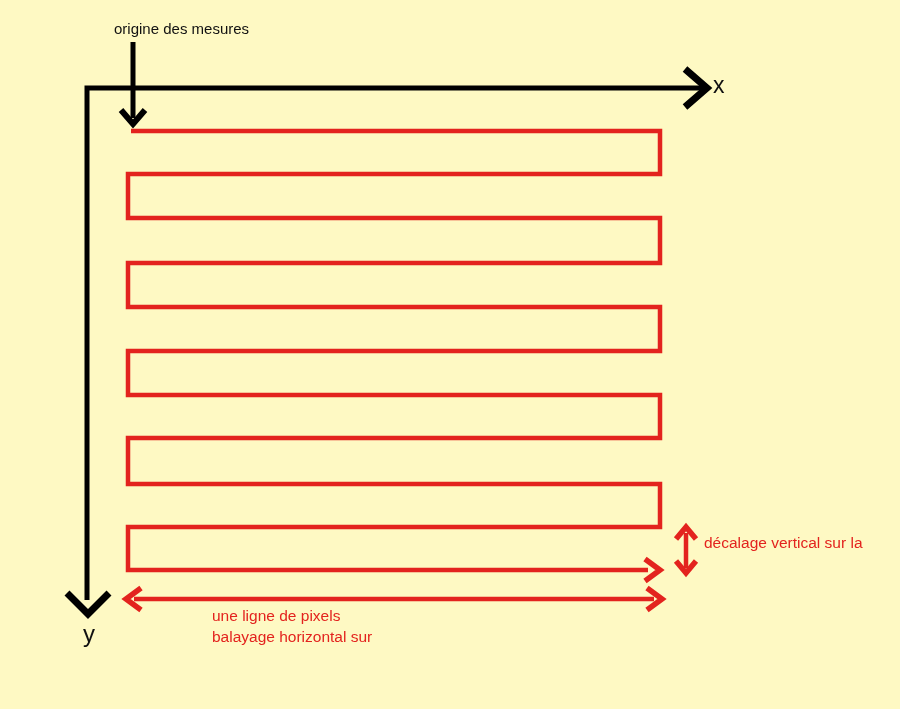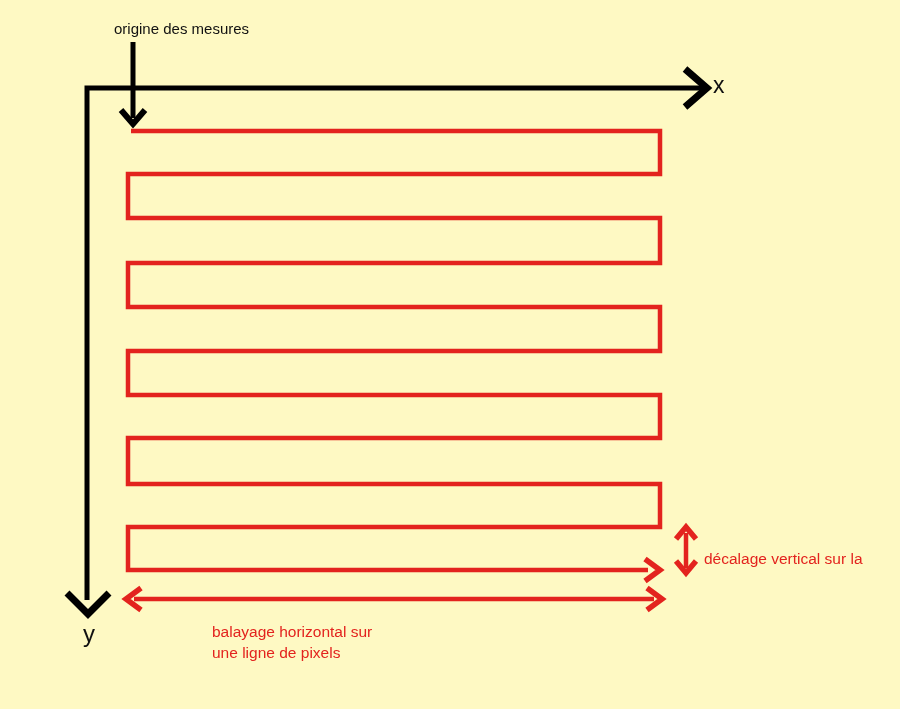--- a/index.html
+++ b/index.html
@@ -18,21 +18,21 @@
   .canvas svg {
     position: absolute;
     left: 0;
     top: 0;
   }
   .lbl {
     position: absolute;
     white-space: nowrap;
   }
   .lbl-black { color: #111111; }
-  .lbl-red   { color: #e3231e; margin-top: 16px; }
+  .lbl-red   { color: #e3231e; }
   .lbl-origin {
     left: 114px;
     top: 20px;
     font-size: 15px;
   }
   .lbl-x {
     left: 713px;
     top: 72px;
     font-size: 23px;
   }
@@ -87,21 +87,21 @@
     </g>
   </svg>
 
   <div class="lbl lbl-black lbl-origin">origine des mesures</div>
 
   <div class="lbl lbl-black lbl-x">x</div>
 
   <div class="lbl lbl-black lbl-y">y</div>
 
   <div class="lbl lbl-red lbl-hscan">
+    <div>une ligne de pixels</div>
     <div>balayage horizontal sur</div>
-    <div>une ligne de pixels</div>
   </div>
 
   <div class="lbl lbl-red lbl-voffset">
     <div>décalage vertical sur la</div>
   </div>
 
 </div>
 
 </body></html>

